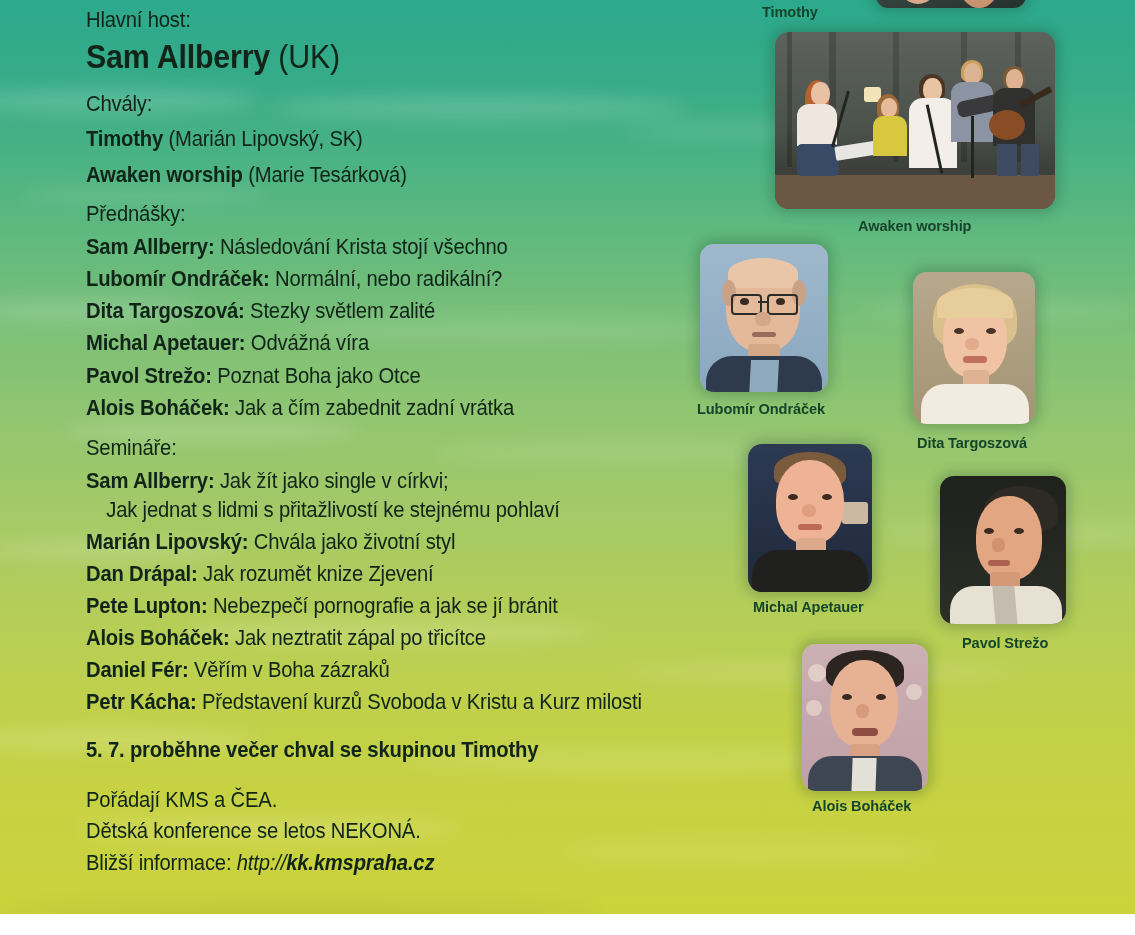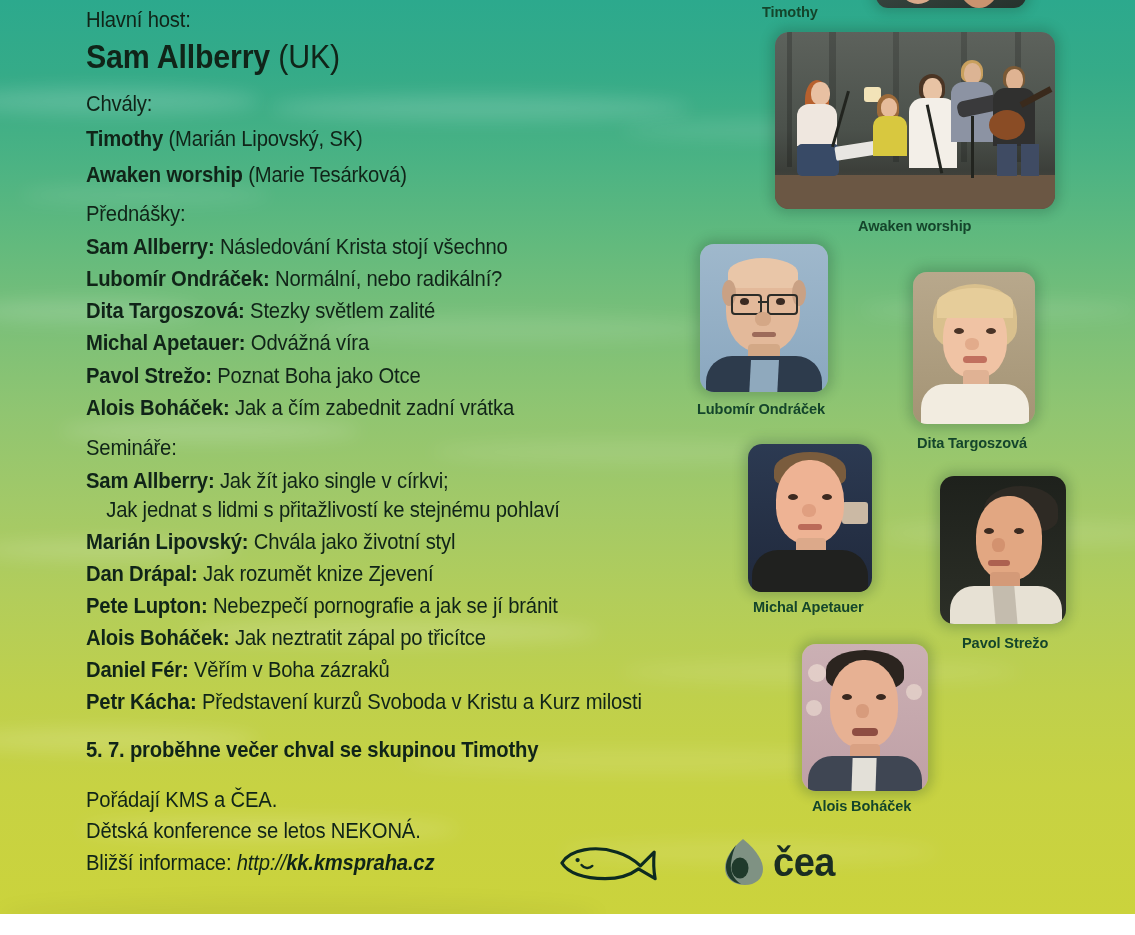--- a/index.html
+++ b/index.html
@@ -232,37 +232,20 @@
     <div class="line se-5"><span class="nm">Daniel Fér:</span> <span>Věřím v Boha zázraků</span></div>
     <div class="line se-6"><span class="nm">Petr Kácha:</span> <span>Představení kurzů Svoboda v Kristu a Kurz milosti</span></div>
 
     <div class="line bold-all notice">5. 7. proběhne večer chval se skupinou Timothy</div>
 
     <div class="line label ft-0">Pořádají KMS a ČEA.</div>
     <div class="line label ft-1">Dětská konference se letos NEKONÁ.</div>
     <div class="line label ft-2"><span>Bližší informace:</span> <span class="url"><span>http://</span><span class="strong">kk.kmspraha.cz</span></span></div>
   </div>
 
-  <div class="logos">
-
-    <svg class="fish-logo" viewBox="0 0 110 46">
-      <path d="M6 24 C14 10, 40 6, 62 13 C72 16, 80 21, 86 27 L100 13 C99 24, 99 30, 101 40 L84 30 C76 36, 64 40, 50 40 C28 40, 12 34, 6 24 Z" fill="none" stroke="#0d2a20" stroke-width="3.2" stroke-linejoin="round" stroke-linecap="round"></path>
-      <circle cx="22" cy="21" r="2.2" fill="#0d2a20"></circle>
-      <path d="M26 26 C29 30, 34 30, 37 27" fill="none" stroke="#0d2a20" stroke-width="2.4" stroke-linecap="round"></path>
-    </svg>
-
-    <div class="cea-logo">
-      <svg class="cea-mark" viewBox="0 0 42 48">
-        <path d="M21 1 C36 13, 41 24, 41 31 C41 41, 33 47, 23 47 C11 47, 3 40, 3 30 C3 20, 10 10, 21 1 Z" fill="#7f9283"></path>
-        <path d="M14 7 C8 15, 4 22, 4 29 C4 38, 10 45, 19 46 C11 41, 8 33, 9 25 C10 17, 12 11, 14 7 Z" fill="#1f3a2b"></path>
-        <ellipse cx="18" cy="30" rx="8.5" ry="10.5" fill="#1f3a2b"></ellipse>
-      </svg>
-      <div class="cea-word">čea</div>
-    </div>
-  </div>
 
   <div class="photo" id="photo-timothy">
     <div class="ph-inner">
       <div class="bgfill" style="background:linear-gradient(160deg,#4a5a54,#25312c);"></div>
       <div class="blob" style="left:22px;top:44px;width:40px;height:44px;background:#d9a98a;"></div>
       <div class="blob" style="left:84px;top:50px;width:38px;height:42px;background:#c9936f;"></div>
     </div>
   </div>
   <div class="caption" id="cap-timothy">Timothy</div>
 

